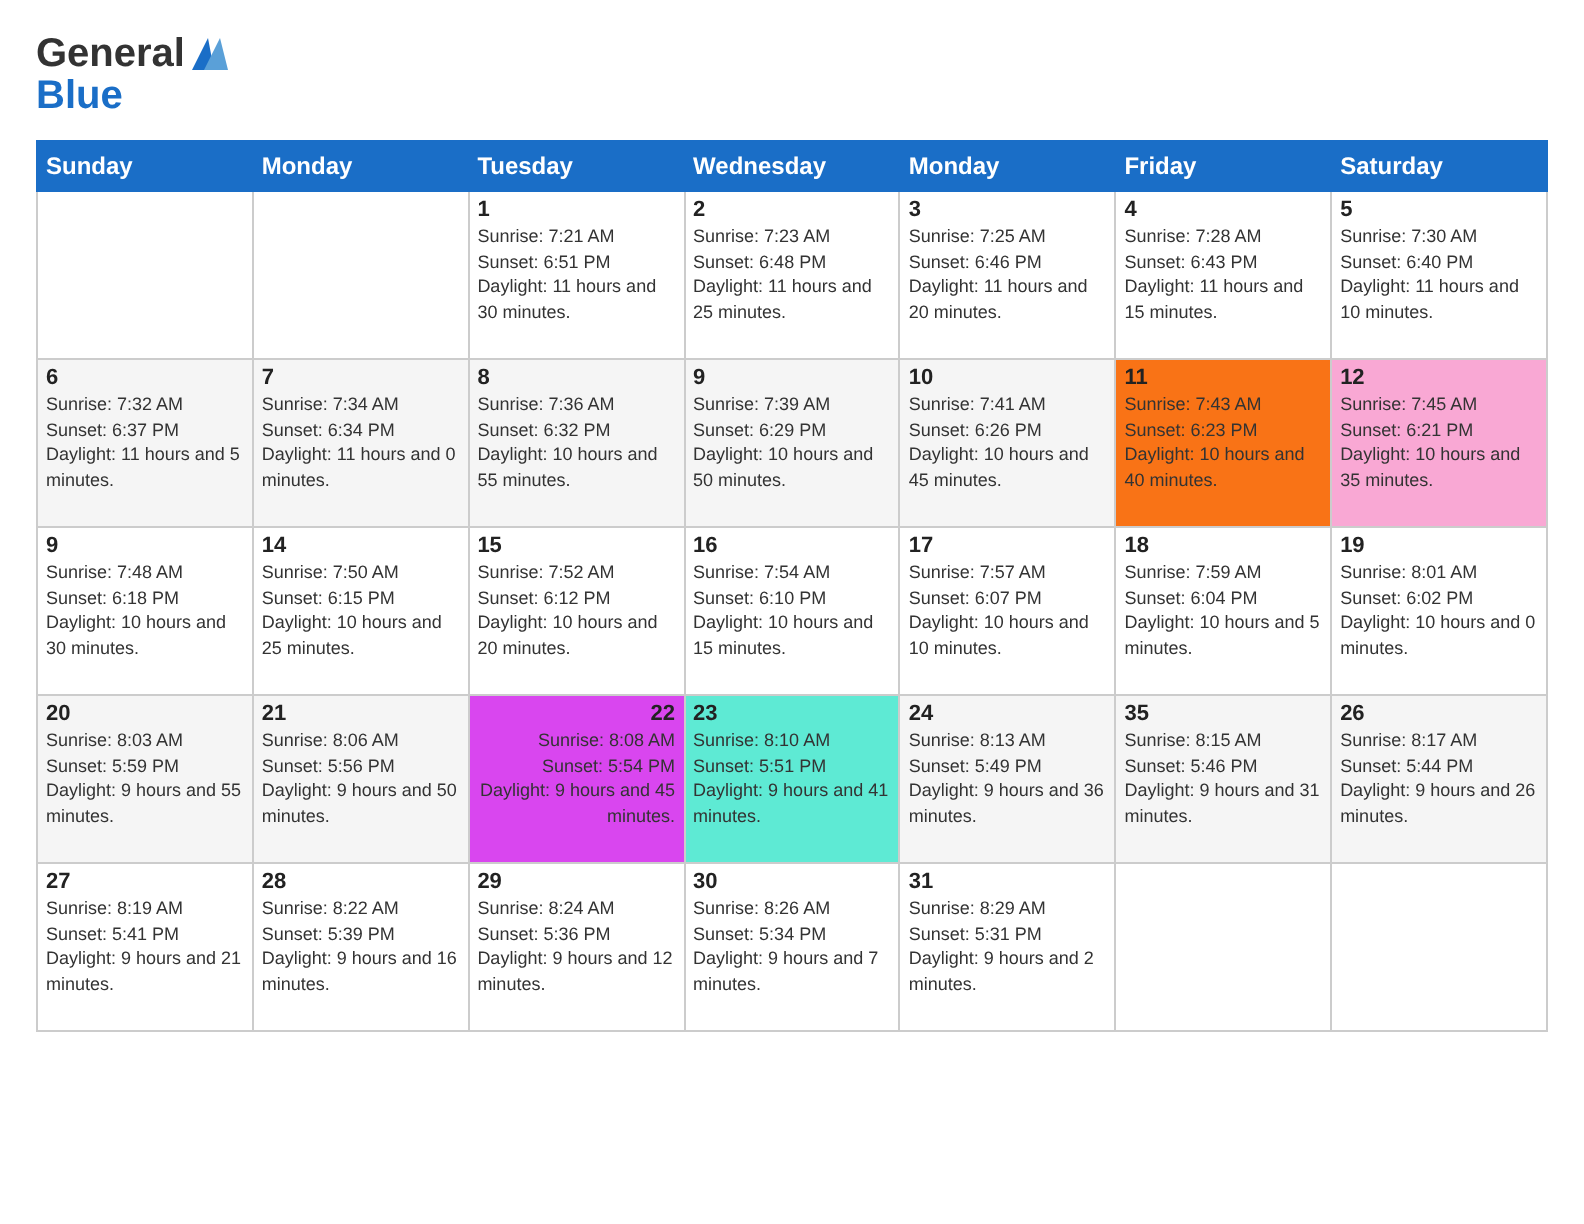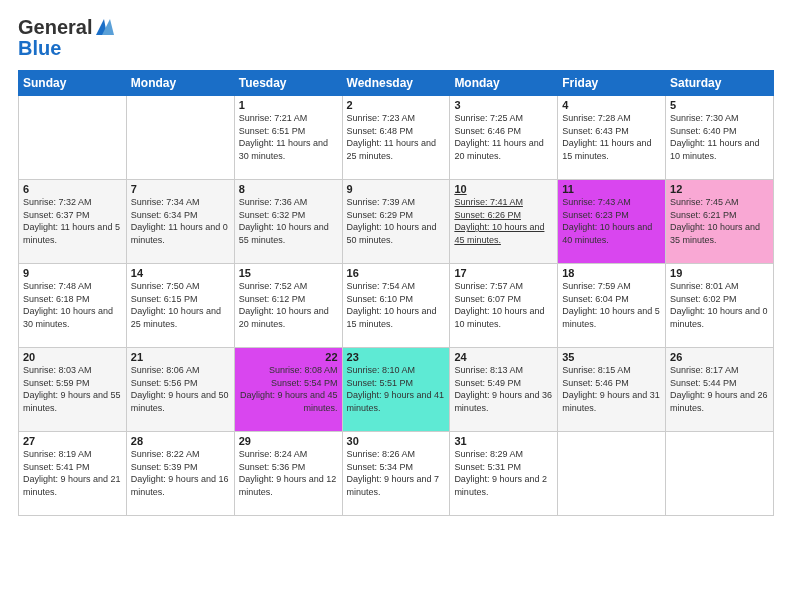--- a/index.html
+++ b/index.html
@@ -155,25 +155,25 @@
             <div class="day-info">Sunrise: 7:34 AM<br>Sunset: 6:34 PM<br>Daylight: 11 hours and 0 minutes.</div>
           </td>
           <td style="background: rgb(245, 245, 245);">
             <span class="day-num">8</span>
             <div class="day-info">Sunrise: 7:36 AM<br>Sunset: 6:32 PM<br>Daylight: 10 hours and 55 minutes.</div>
           </td>
           <td style="background: rgb(245, 245, 245);">
             <span class="day-num">9</span>
             <div class="day-info">Sunrise: 7:39 AM<br>Sunset: 6:29 PM<br>Daylight: 10 hours and 50 minutes.</div>
           </td>
-          <td style="background: rgb(245, 245, 245); text-decoration: underline;">
+          <td style="background: rgb(245, 245, 245);">
             <span class="day-num">10</span>
             <div class="day-info">Sunrise: 7:41 AM<br>Sunset: 6:26 PM<br>Daylight: 10 hours and 45 minutes.</div>
           </td>
-          <td style="background: #d946ef;">
+          <td style="background: #f97316;">
             <span class="day-num">11</span>
             <div class="day-info">Sunrise: 7:43 AM<br>Sunset: 6:23 PM<br>Daylight: 10 hours and 40 minutes.</div>
           </td>
           <td style="background: #f9a8d4; margin-top: 42px;">
             <span class="day-num">12</span>
             <div class="day-info">Sunrise: 7:45 AM<br>Sunset: 6:21 PM<br>Daylight: 10 hours and 35 minutes.</div>
           </td>
         </tr>
         <tr>
           <td>

